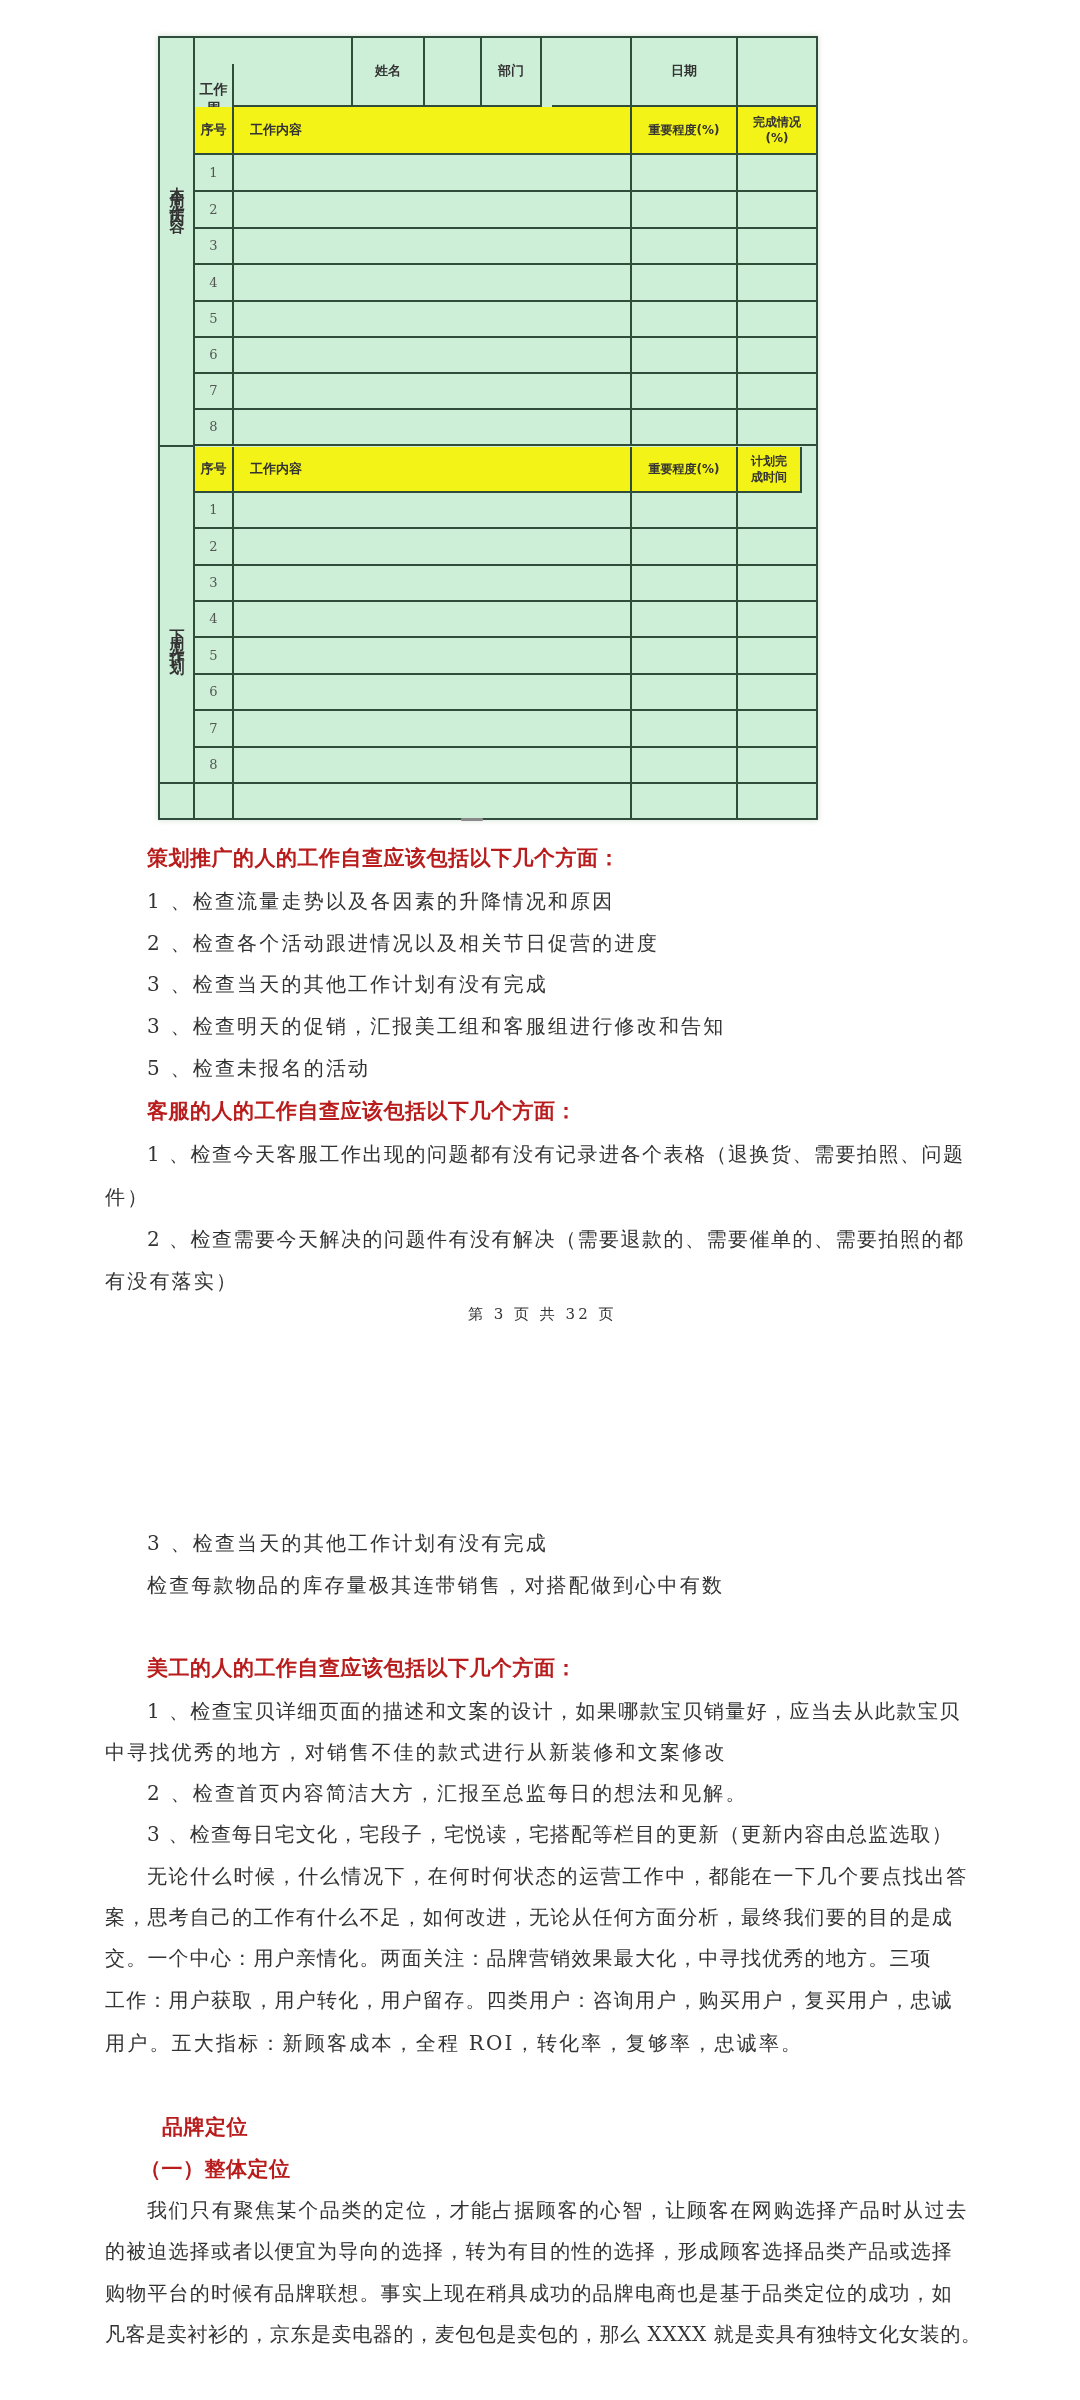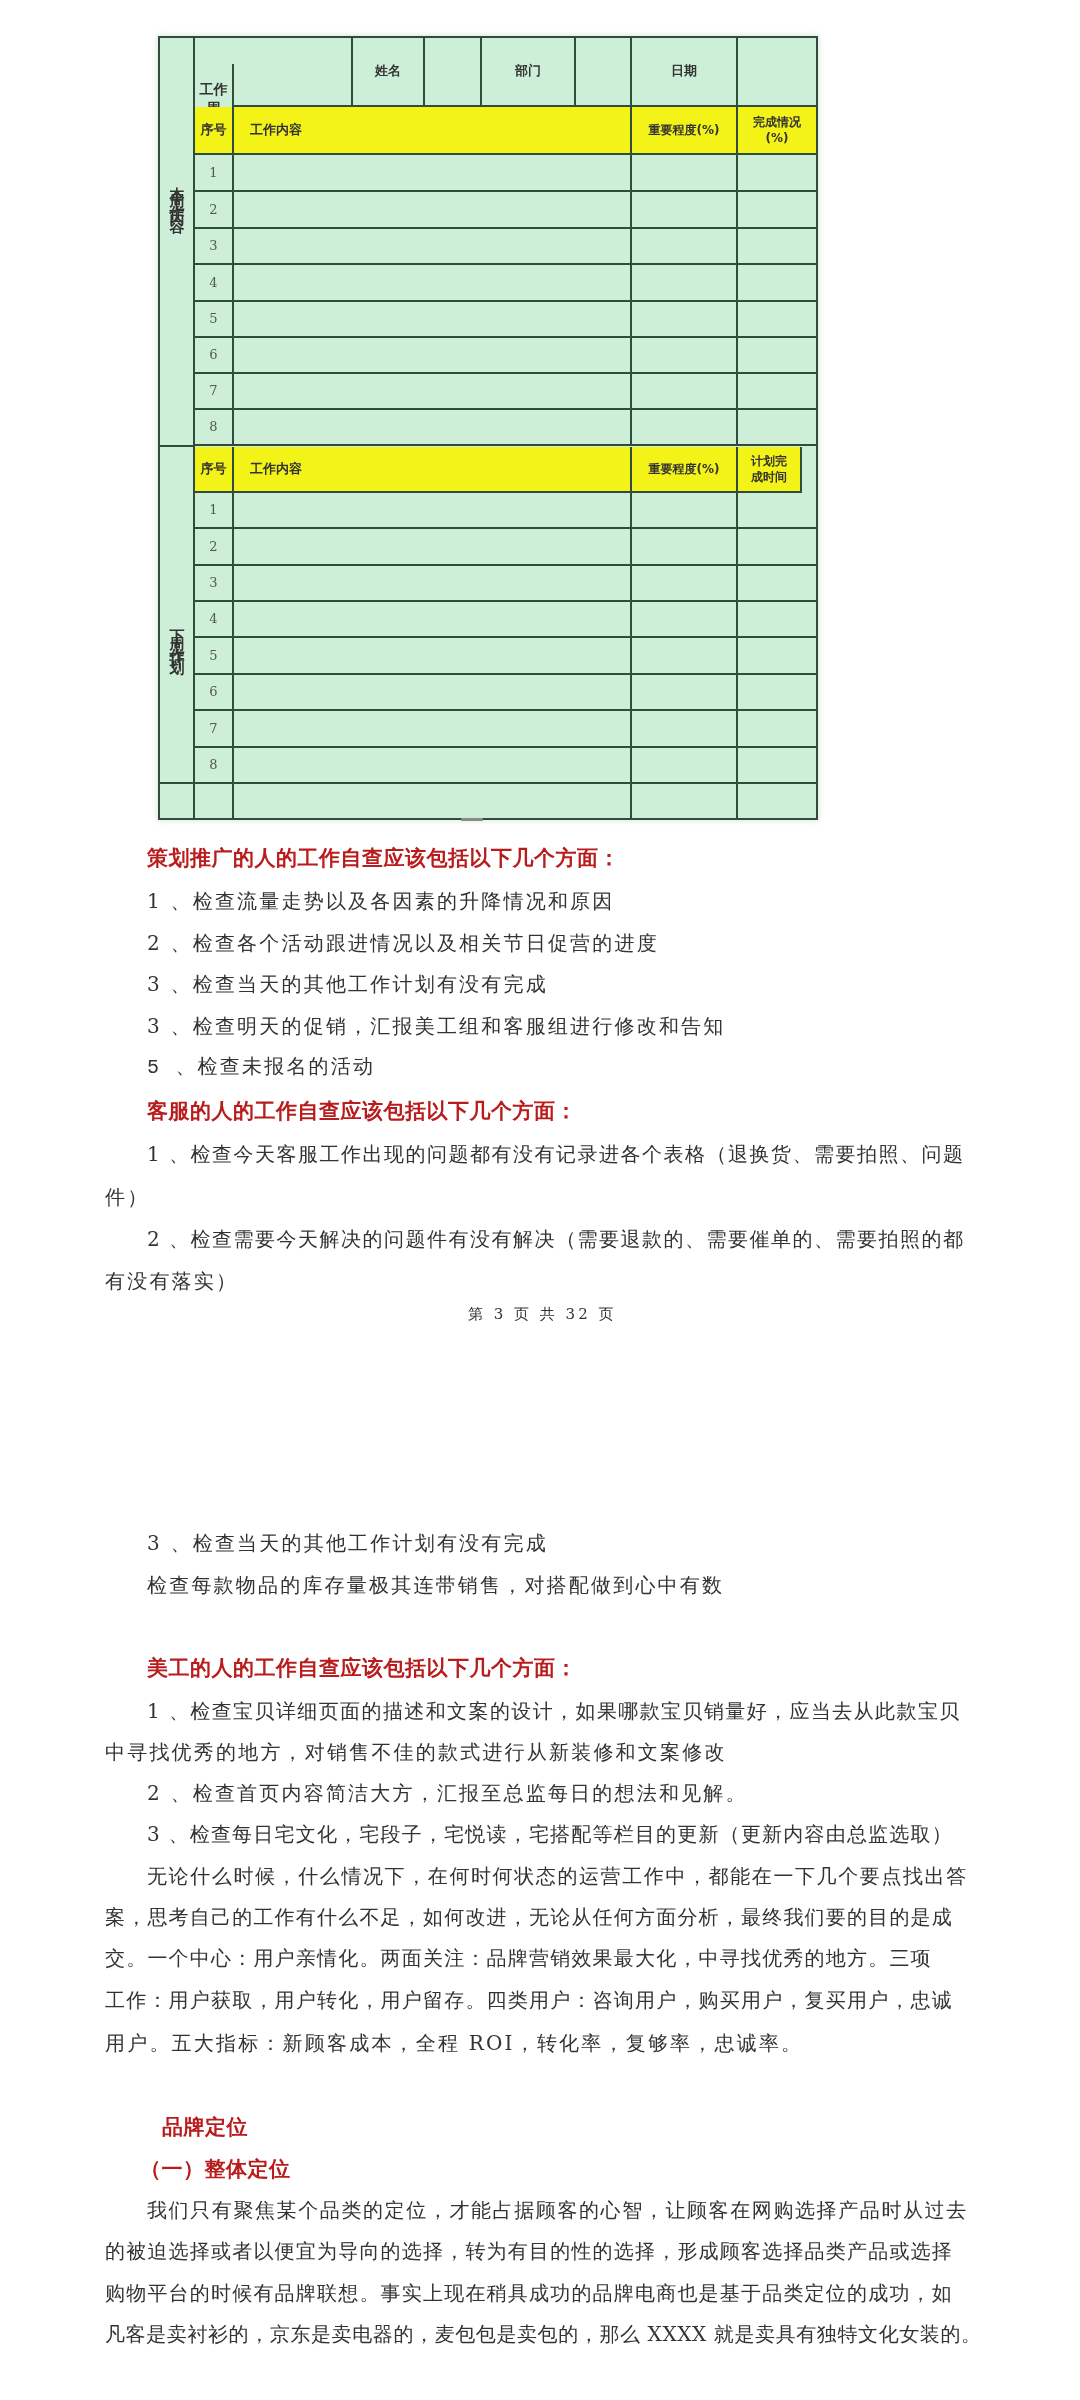--- a/index.html
+++ b/index.html
@@ -39,21 +39,21 @@
 </head>
 <body>
 
 <div class="tbl">
 
   <div class="cell" style="left:0;top:0;width:37px;height:411px;"></div>
   <div class="cell vert" style="left:37px;top:0;width:39px;height:71px;font-size:14px;line-height:1.3;margin-top:28px;">工作周</div>
   <div class="cell" style="left:76px;top:0;width:119px;height:71px;"></div>
   <div class="cell" style="left:195px;top:0;width:72px;height:71px;">姓名</div>
   <div class="cell" style="left:267px;top:0;width:57px;height:71px;"></div>
-  <div class="cell" style="left:324px;top:0;width:94px;height:71px;">部门</div>
+  <div class="cell" style="left:324px;top:0;width:60px;height:71px;">部门</div>
   <div class="cell" style="left:394px;top:0;width:80px;height:71px;"></div>
   <div class="cell" style="left:474px;top:0;width:106px;height:71px;">日期</div>
   <div class="cell" style="left:580px;top:0;width:80px;height:71px;"></div>
 
   <div class="cell yellow vert" style="left:37px;top:71px;width:39px;height:48px;font-size:13px;line-height:1.25;">序号</div>
   <div class="cell yellow left" style="left:76px;top:71px;width:398px;height:48px;">工作内容</div>
   <div class="cell yellow" style="left:474px;top:71px;width:106px;height:48px;font-size:12px;">重要程度(%)</div>
   <div class="cell yellow" style="left:580px;top:71px;width:80px;height:48px;font-size:12px;padding:0 6px;">完成情况(%)</div>
 
   <div id="tw-rows">
@@ -148,21 +148,21 @@
 
   <div class="outer"></div>
 </div>
 <div class="handle"></div>
 
 <div class="txt h" style="left:147px;top:845px;">策划推广的人的工作自查应该包括以下几个方面：</div>
 <div class="txt" style="left:147px;top:888px;">1 、检查流量走势以及各因素的升降情况和原因</div>
 <div class="txt" style="left:147px;top:930px;">2 、检查各个活动跟进情况以及相关节日促营的进度</div>
 <div class="txt" style="left:147px;top:971px;">3 、检查当天的其他工作计划有没有完成</div>
 <div class="txt" style="left:147px;top:1013px;">3 、检查明天的促销，汇报美工组和客服组进行修改和告知</div>
-<div class="txt" style="left:147px;top:1055px;font-family:Liberation Mono, monospace;">5 、检查未报名的活动</div>
+<div class="txt" style="left:147px;top:1055px;">5 、检查未报名的活动</div>
 
 <div class="txt h" style="left:147px;top:1098px;">客服的人的工作自查应该包括以下几个方面：</div>
 <div class="txt" style="left:147px;top:1141px;letter-spacing:1.5px;">1 、检查今天客服工作出现的问题都有没有记录进各个表格（退换货、需要拍照、问题</div>
 <div class="txt" style="left:105px;top:1184px;">件）</div>
 <div class="txt" style="left:147px;top:1226px;letter-spacing:1.5px;">2 、检查需要今天解决的问题件有没有解决（需要退款的、需要催单的、需要拍照的都</div>
 <div class="txt" style="left:105px;top:1268px;">有没有落实）</div>
 
 <div class="footer" style="left:468px;top:1305px;">第 3 页 共 32 页</div>
 
 <div class="txt" style="left:147px;top:1530px;">3 、检查当天的其他工作计划有没有完成</div>

